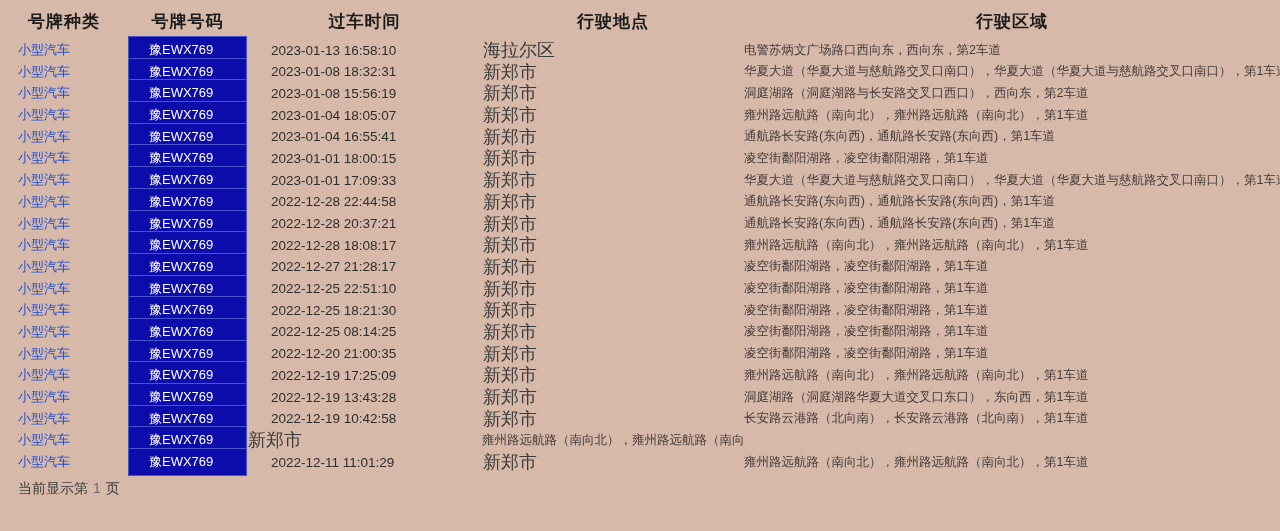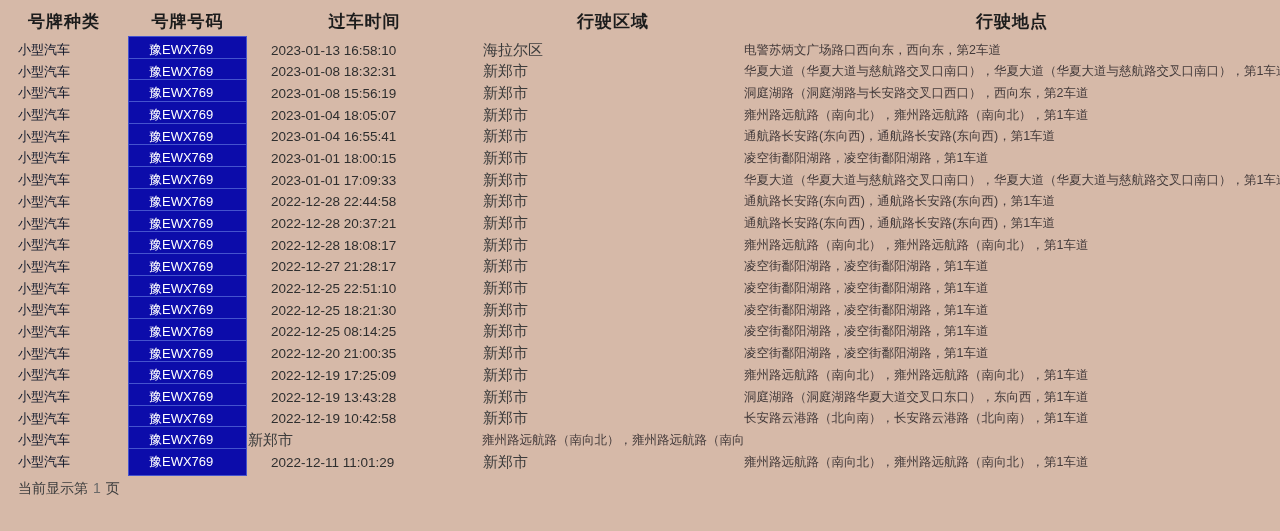--- a/index.html
+++ b/index.html
@@ -37,42 +37,42 @@
     color: #1c1c1c;
     letter-spacing: 1px;
   }
   .data-row {
     height: 21.7px;
     align-items: center;
   }
   .cell-type {
     padding-left: 18px;
     font-size: 13px;
-    color: #0f172a;
+    color: #1d4ed8;
   }
   .cell-plate {
     height: 28px;
     box-sizing: border-box;
     background: #0c0caa;
     border: 1px solid #4553cd;
     color: #ffffff;
     display: flex;
     align-items: center;
     padding-left: 20px;
     font-size: 13px;
     cursor: pointer;
   }
   .cell-time {
     padding-left: 24px;
     font-size: 13.5px;
     color: #2e2e2e;
   }
   .cell-region {
     padding-left: 1px;
-    font-size: 15px;
+    font-size: 18px;
     color: #3c3c3c;
   }
   .cell-location {
     font-size: 12.5px;
     color: #433a3a;
     white-space: nowrap;
     overflow: hidden;
   }
   .page-footer {
     position: absolute;
@@ -87,22 +87,22 @@
   }
 </style>
 </head>
 <body>
 
 <div class="records-table">
   <div class="grid-row header-row">
     <div class="header-cell">号牌种类</div>
     <div class="header-cell">号牌号码</div>
     <div class="header-cell">过车时间</div>
+    <div class="header-cell">行驶地点</div>
     <div class="header-cell">行驶区域</div>
-    <div class="header-cell">行驶地点</div>
   </div>
   <div id="rows-container">
   <div class="grid-row data-row">
     <div class="cell-type">小型汽车</div>
     <div class="cell-plate">豫EWX769</div>
     <div class="cell-time">2023-01-13 16:58:10</div>
     <div class="cell-region">海拉尔区</div>
     <div class="cell-location">电警苏炳文广场路口西向东，西向东，第2车道</div>
   </div>
 

